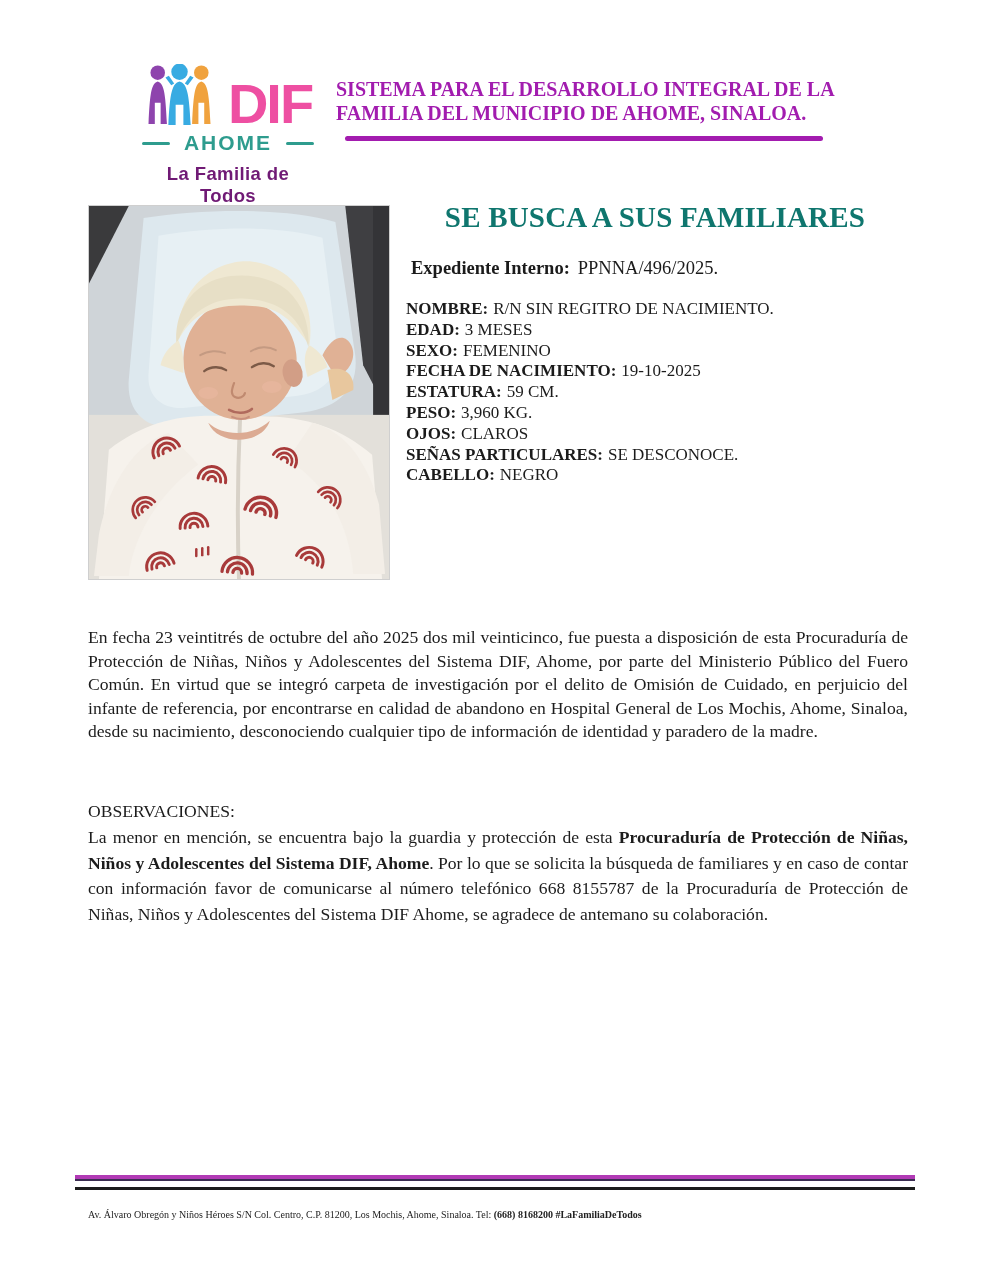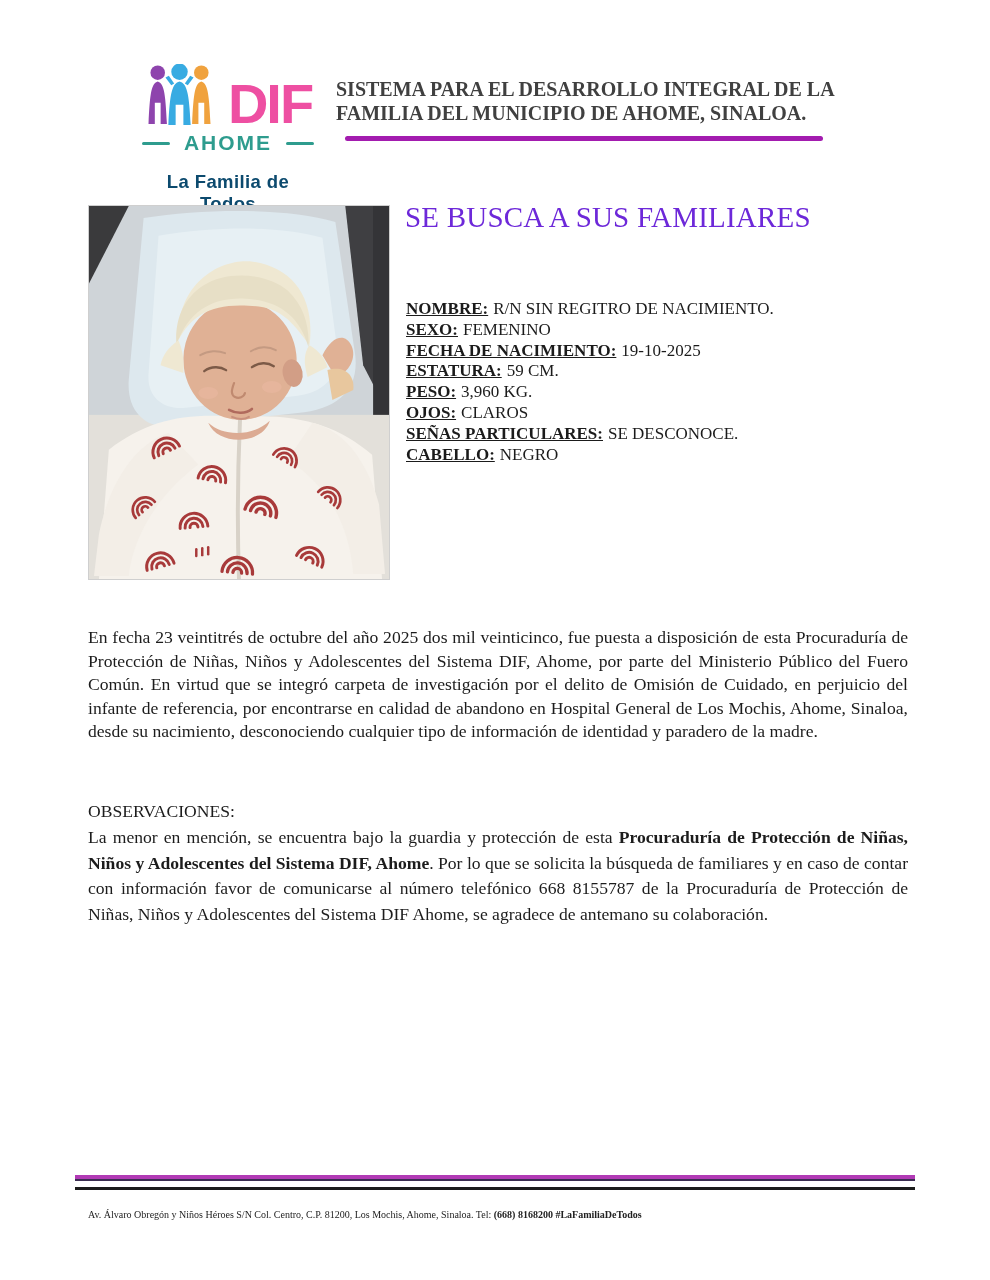--- a/index.html
+++ b/index.html
@@ -12,40 +12,40 @@
     overflow:hidden;
     margin:0 auto;
   }
   
   .logo{position:absolute;left:138px;top:64px;width:180px;text-align:center;font-family:"Liberation Sans", sans-serif;}
   .logo-top{display:flex;align-items:flex-end;justify-content:center;gap:12px;text-align:center;}
   .logo-dif{font-size:56px;line-height:52px;font-weight:800;letter-spacing:-2px;color:#EE4FA2;}
   .logo-ahome-row{display:flex;align-items:center;justify-content:center;gap:14px;margin-top:2px;}
   .logo-dash{height:3px;width:28px;background:#2E9C8E;border-radius:2px;}
   .logo-ahome{font-size:21px;font-weight:600;letter-spacing:2px;color:#2E9C8E;line-height:22px;}
-  .logo-tagline{font-size:18.5px;font-weight:800;color:#0c4a6e;letter-spacing:.4px;margin-top:17px;}
+  .logo-tagline{font-size:18.5px;font-weight:800;color:#701a75;letter-spacing:.4px;margin-top:9px;}
   .hdr-text{
     position:absolute;left:336px;top:78px;width:520px;
-    font-weight:bold;font-size:20px;line-height:23.5px;color:#404040;
+    font-weight:bold;font-size:20px;line-height:23.5px;color:#a21caf;
   }
   .hdr-rule{position:absolute;left:345px;top:136px;width:478px;height:5px;background:#A31CAF;border-radius:3px;}
 
   
   .photo{position:absolute;left:88px;top:205px;width:302px;height:375px;border:1px solid #cfcfcf;box-sizing:border-box;background:#d7dbdf;}
   .photo svg{display:block;width:100%;height:100%;}
 
   
   .notice-title{
     position:absolute;left:405px;top:201px;width:500px;
-    font-weight:normal;font-size:29px;letter-spacing:.2px;color:#6d28d9;
+    text-align:center;font-weight:bold;font-size:29px;letter-spacing:.2px;color:#0f766e;
   }
   .expediente{position:absolute;left:411px;top:258px;font-size:18.5px;}
   .expediente b{margin-right:8px;}
   .details{position:absolute;left:406px;top:299px;font-size:17px;line-height:20.8px;}
-  .detail-row b{margin-right:5px;text-decoration:underline;}
+  .detail-row b{margin-right:5px;}
 
   
   .main-par{
     position:absolute;left:88px;top:626px;width:820px;
     font-size:17.6px;line-height:23.6px;text-align:justify;color:#1c1c1c;
   }
   .obs{position:absolute;left:88px;top:799px;width:820px;font-size:17.6px;line-height:25.8px;color:#1c1c1c;}
   .obs-heading{font-weight:normal;}
   .obs-par{text-align:justify;}
 
@@ -158,23 +158,27 @@
       <path d="M146 178 C143 186 143 190 147 192 C151 194 156 192 157 188" stroke="#c08a70" stroke-width="2.2" fill="none" stroke-linecap="round"></path>
       <path d="M141 205 C148 209 158 209 164 204" stroke="#b06a5d" stroke-width="2.6" fill="none" stroke-linecap="round"></path>
       <path d="M144 212 C150 215 157 215 161 212" stroke="#c9907d" stroke-width="2" fill="none" stroke-linecap="round"></path>
       <ellipse cx="120" cy="188" rx="10" ry="6" fill="#e8b6a0" opacity="0.7"></ellipse>
       <ellipse cx="184" cy="182" rx="10" ry="6" fill="#e8b6a0" opacity="0.7"></ellipse>
     </svg>
   </div>
 
   <div class="notice-title">SE BUSCA A SUS FAMILIARES</div>
 
+  <div class="expediente">
+    <b>Expediente Interno:</b><span>PPNNA/496/2025.</span>
+  </div>
 
   <div class="details">
     <div class="detail-row"><b>NOMBRE:</b><span>R/N SIN REGITRO DE NACIMIENTO.</span></div>
+    <div class="detail-row"><b>EDAD:</b><span>3 MESES</span></div>
     <div class="detail-row"><b>SEXO:</b><span>FEMENINO</span></div>
     <div class="detail-row"><b>FECHA DE NACIMIENTO:</b><span>19-10-2025</span></div>
     <div class="detail-row"><b>ESTATURA:</b><span>59 CM.</span></div>
     <div class="detail-row"><b>PESO:</b><span>3,960 KG.</span></div>
     <div class="detail-row"><b>OJOS:</b><span>CLAROS</span></div>
     <div class="detail-row"><b>SEÑAS PARTICULARES:</b><span>SE DESCONOCE.</span></div>
     <div class="detail-row"><b>CABELLO:</b><span>NEGRO</span></div>
   </div>
 
   <div class="main-par">En fecha 23 veintitrés de octubre del año 2025 dos mil veinticinco, fue puesta a disposición de esta Procuraduría de Protección de Niñas, Niños y Adolescentes del Sistema DIF, Ahome, por parte del Ministerio Público del Fuero Común. En virtud que se integró carpeta de investigación por el delito de Omisión de Cuidado, en perjuicio del infante de referencia, por encontrarse en calidad de abandono en Hospital General de Los Mochis, Ahome, Sinaloa, desde su nacimiento, desconociendo cualquier tipo de información de identidad y paradero de la madre.</div>

